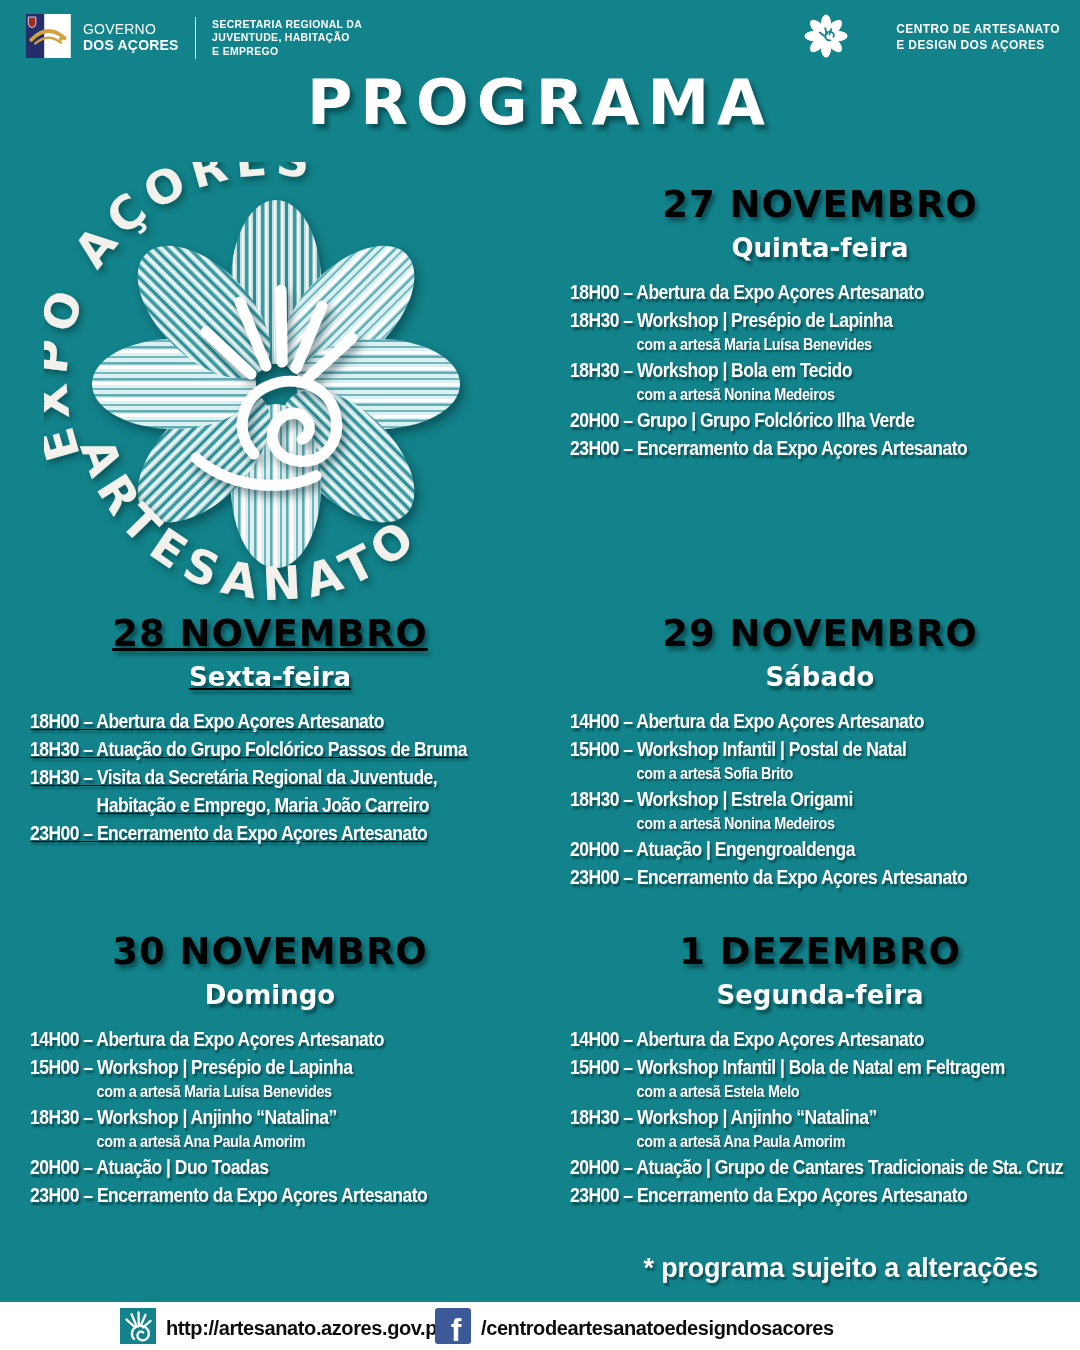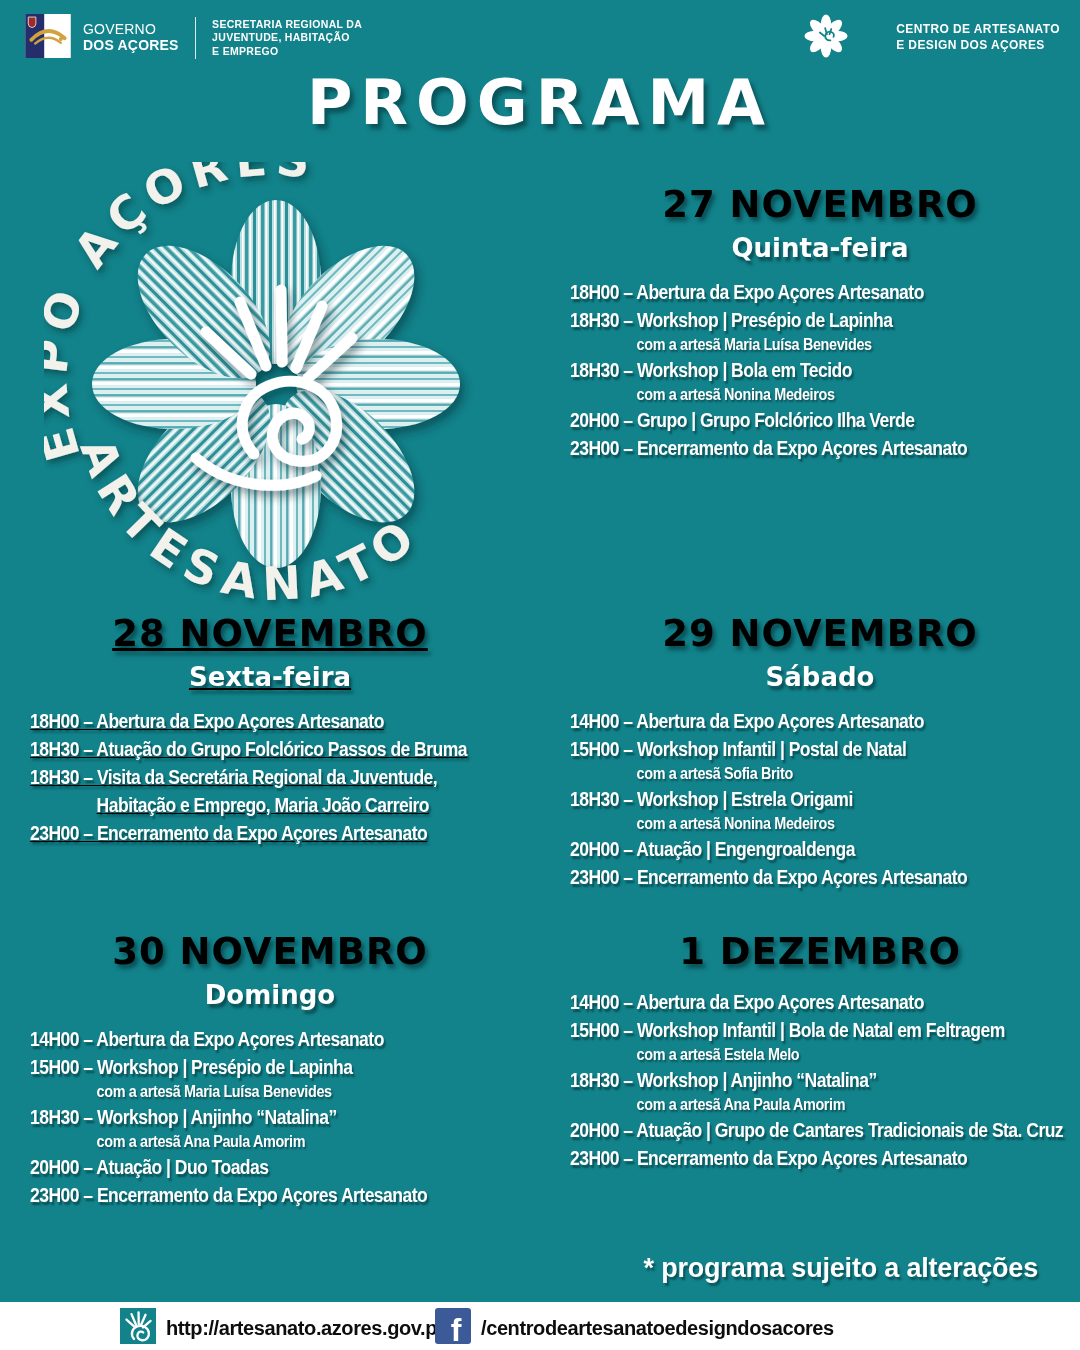--- a/index.html
+++ b/index.html
@@ -232,20 +232,21 @@
         <div class="event-sub">com a artesã Maria Luísa Benevides</div>
         <div class="event-line">18H30 – Workshop | Anjinho “Natalina”</div>
         <div class="event-sub">com a artesã Ana Paula Amorim</div>
         <div class="event-line">20H00 – Atuação | Duo Toadas</div>
         <div class="event-line">23H00 – Encerramento da Expo Açores Artesanato</div>
       </div>
   </div>
 
   <div class="day" style="left: 570px; top: 930px; width: 500px;">
     <div class="day-date">1 DEZEMBRO</div>
+    <div class="day-weekday">Segunda-feira</div>
     <div class="events">
         <div class="event-line">14H00 – Abertura da Expo Açores Artesanato</div>
         <div class="event-line">15H00 – Workshop Infantil | Bola de Natal em Feltragem</div>
         <div class="event-sub">com a artesã Estela Melo</div>
         <div class="event-line">18H30 – Workshop | Anjinho “Natalina”</div>
         <div class="event-sub">com a artesã Ana Paula Amorim</div>
         <div class="event-line">20H00 – Atuação | Grupo de Cantares Tradicionais de Sta. Cruz</div>
         <div class="event-line">23H00 – Encerramento da Expo Açores Artesanato</div>
       </div>
   </div>

